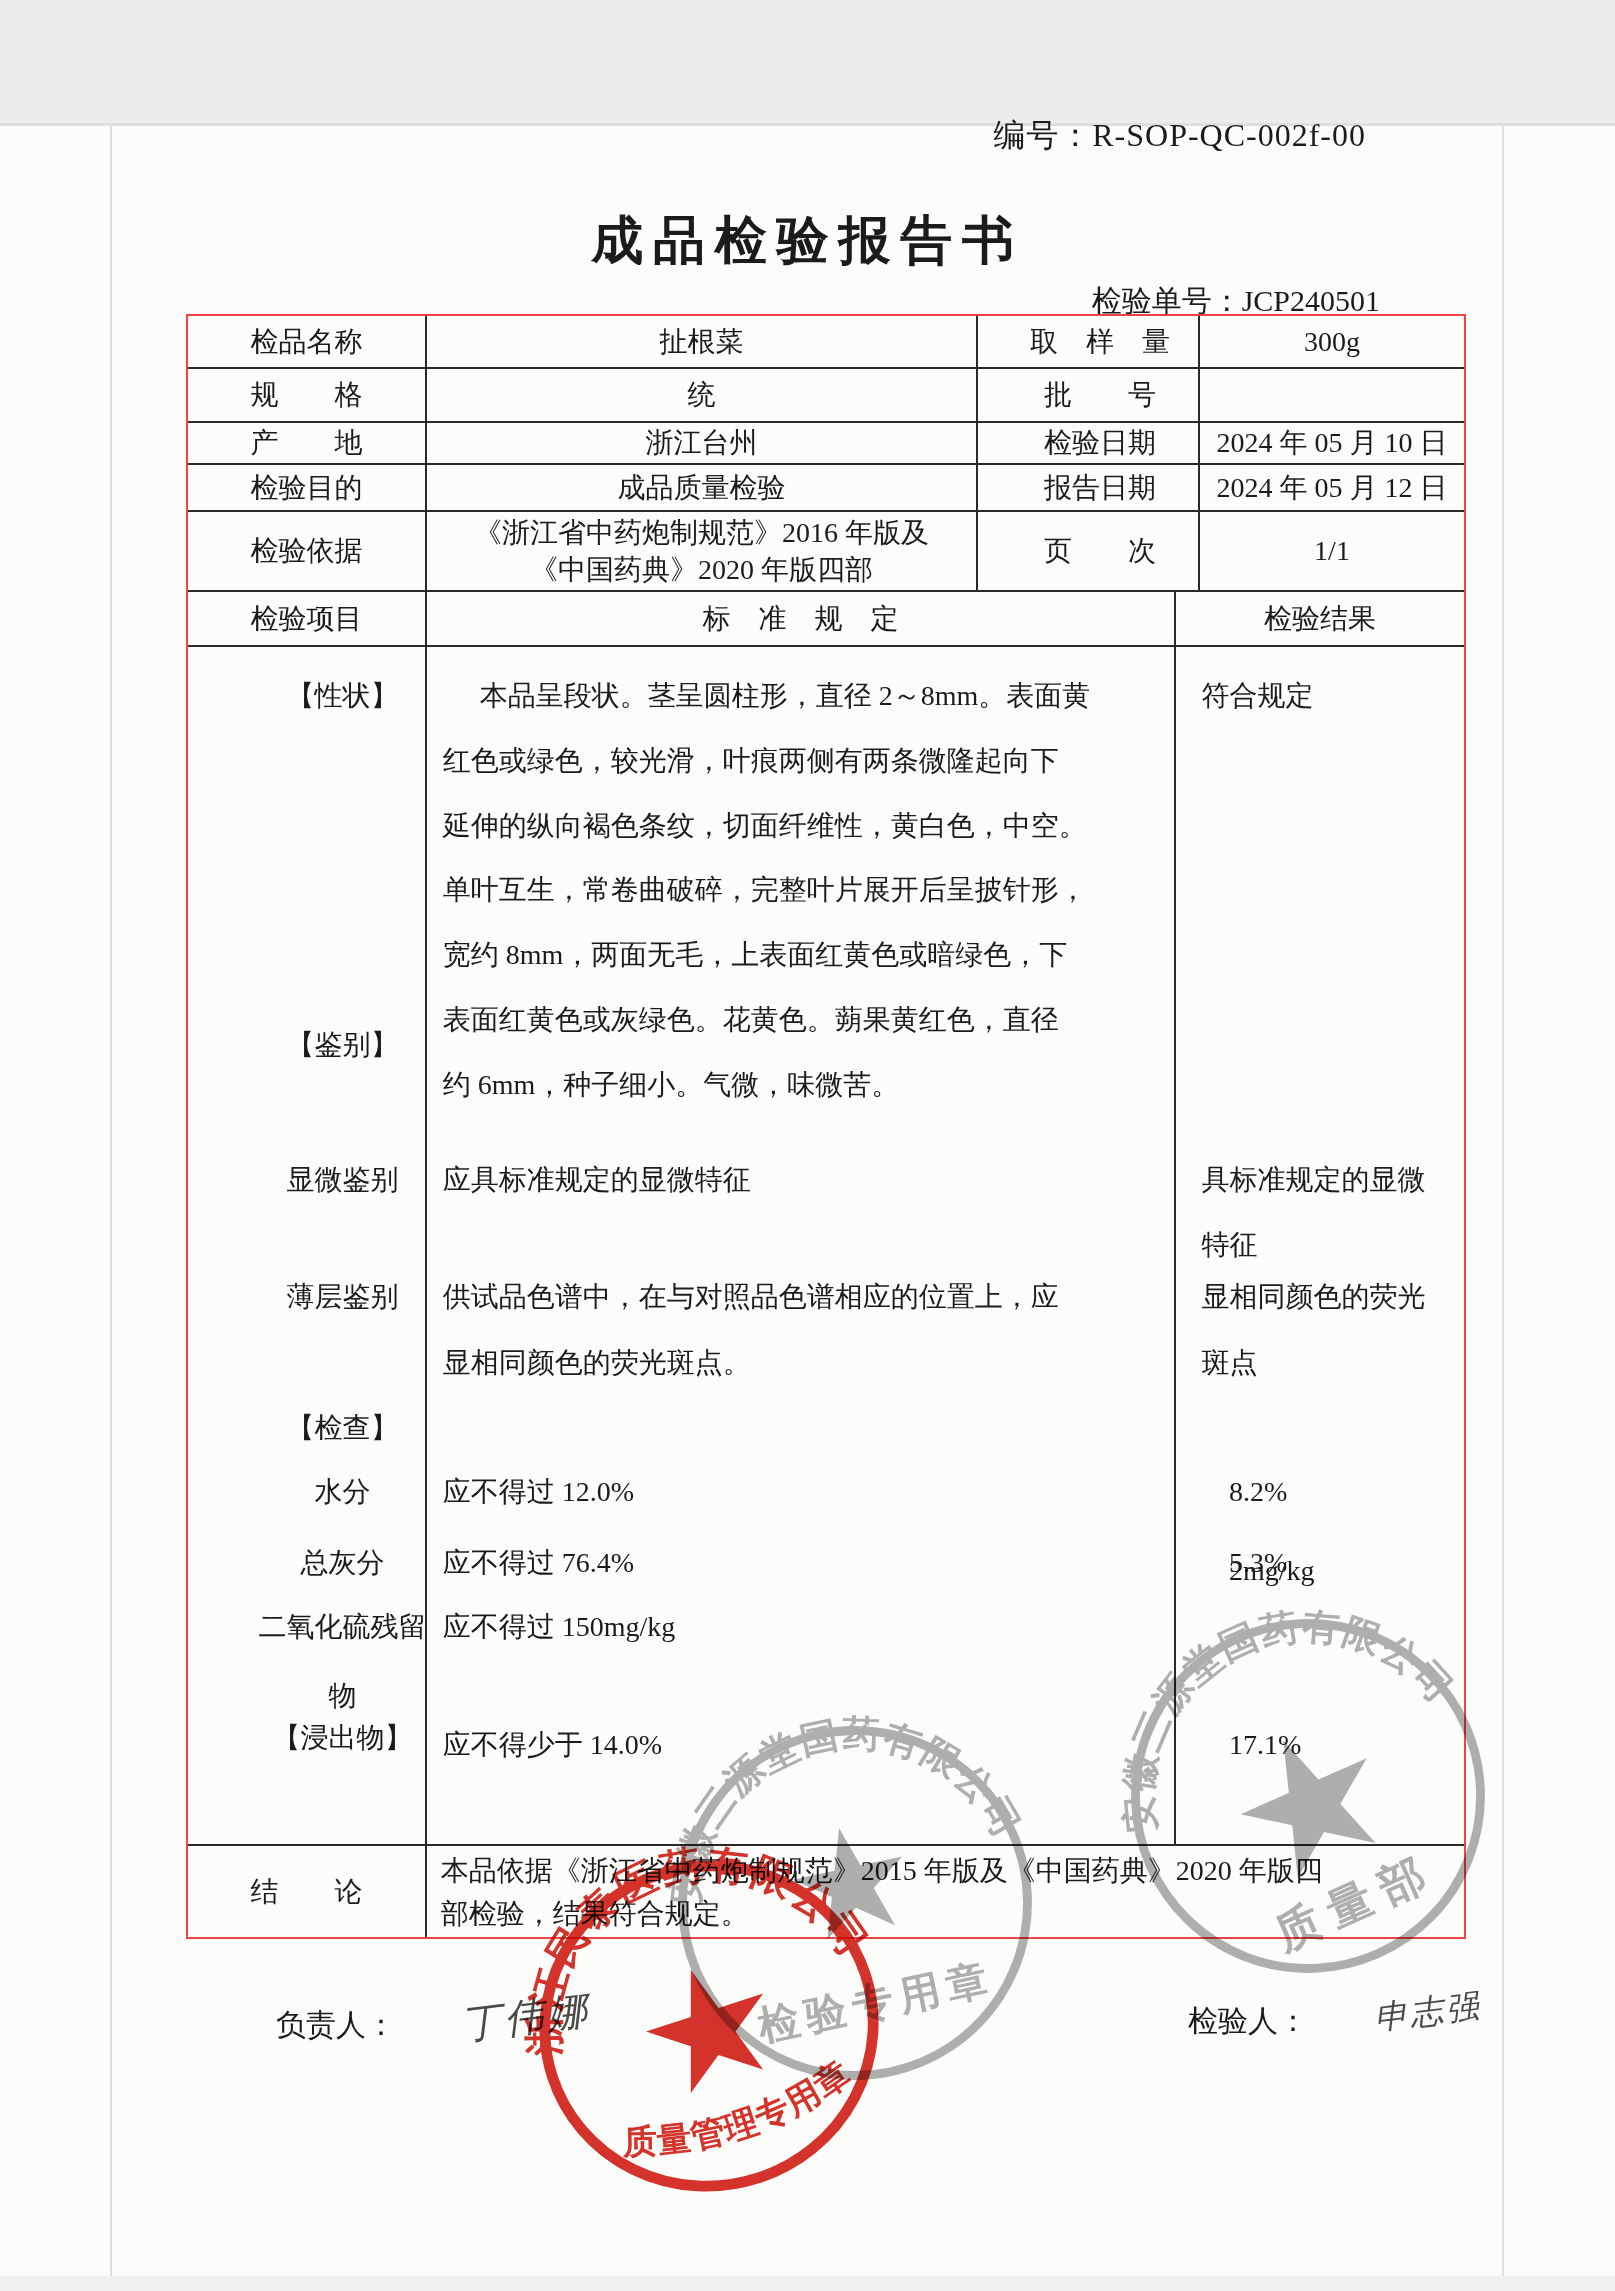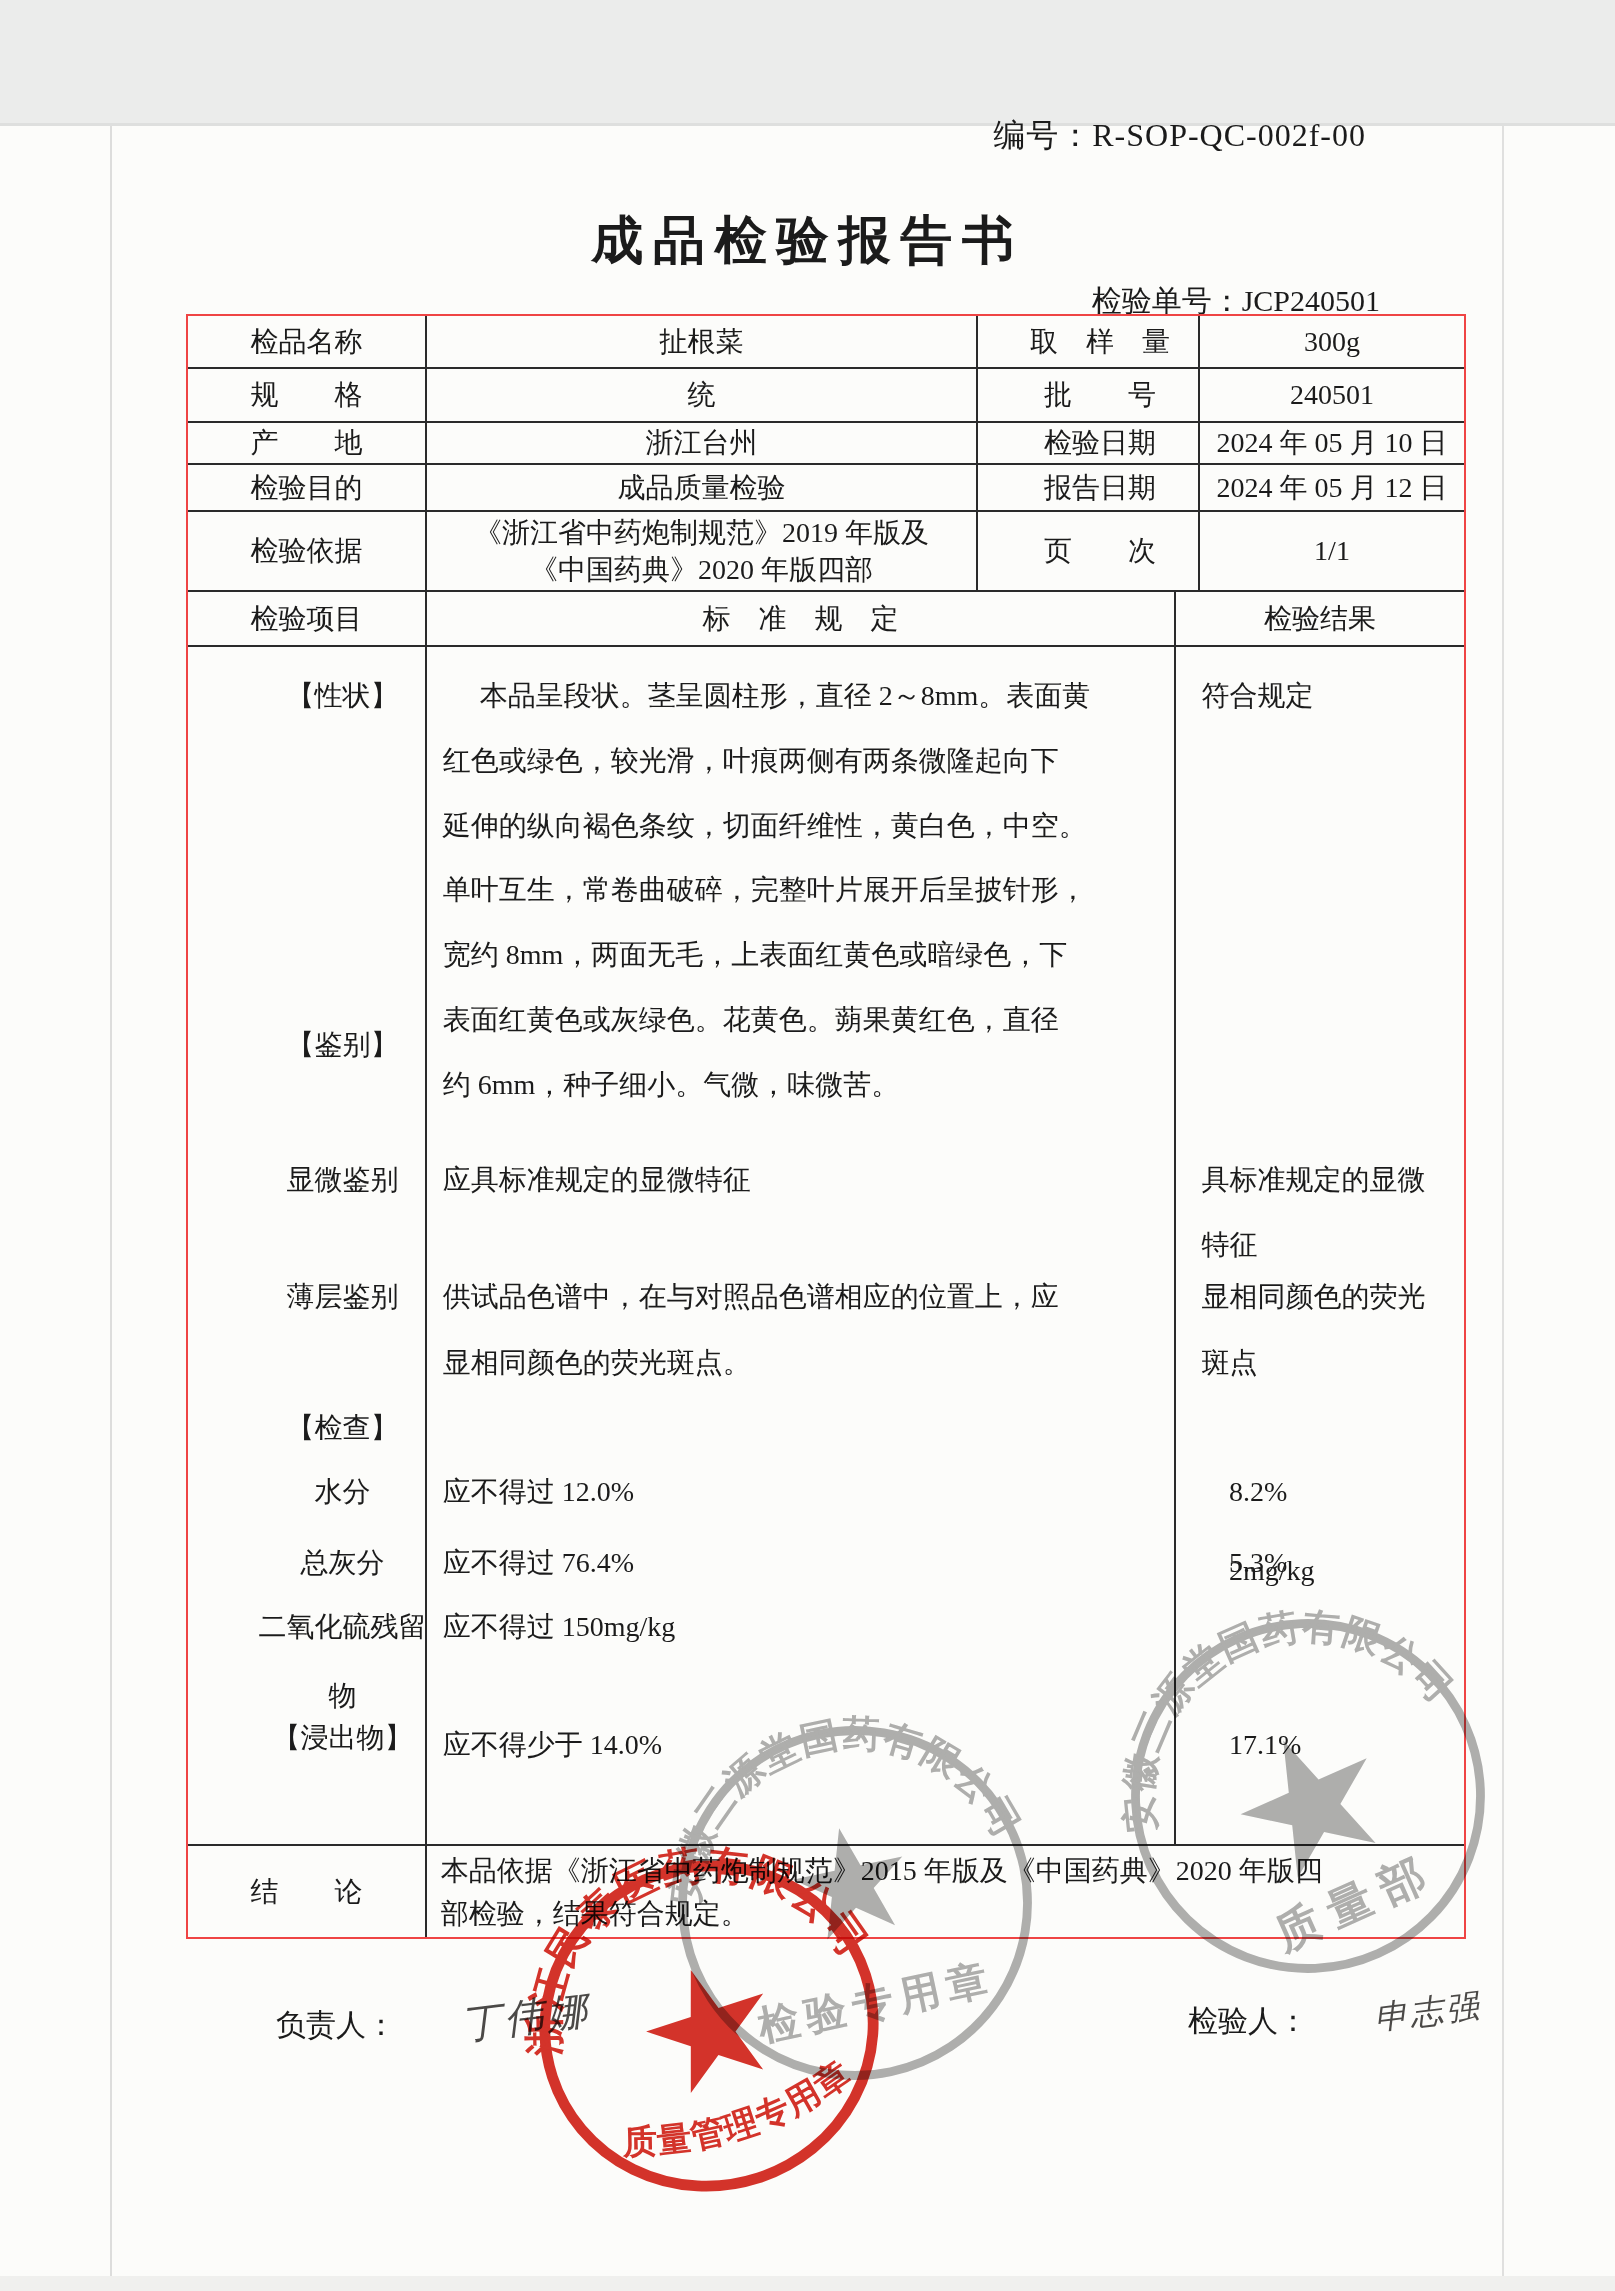--- a/index.html
+++ b/index.html
@@ -74,41 +74,40 @@
       <div class="td c1">检品名称</div>
       <div class="td c2">扯根菜</div>
       <div class="td c3">取　样　量</div>
       <div class="td c4 last">300g</div>
     </div>
 
     <div class="tr h55">
       <div class="td c1">规　　格</div>
       <div class="td c2">统</div>
       <div class="td c3">批　　号</div>
-      <div class="td c4 last">240501</div>
     </div>
 
     <div class="tr h52">
       <div class="td c1">产　　地</div>
       <div class="td c2">浙江台州</div>
       <div class="td c3">检验日期</div>
       <div class="td c4 last">2024 年 05 月 10 日</div>
     </div>
 
     <div class="tr h48">
       <div class="td c1">检验目的</div>
       <div class="td c2">成品质量检验</div>
       <div class="td c3">报告日期</div>
       <div class="td c4 last">2024 年 05 月 12 日</div>
     </div>
 
     <div class="tr h82">
       <div class="td c1">检验依据</div>
       <div class="td c2 two-line">
-        <span>《浙江省中药炮制规范》2019 年版及</span>
+        <span>《浙江省中药炮制规范》2016 年版及</span>
         <span>《中国药典》2020 年版四部</span>
       </div>
       <div class="td c3">页　　次</div>
       <div class="td c4 last">1/1</div>
     </div>
 
     <div class="tr h56">
       <div class="td c1">检验项目</div>
       <div class="td cstd">标　准　规　定</div>
       <div class="td c4 last">检验结果</div>

